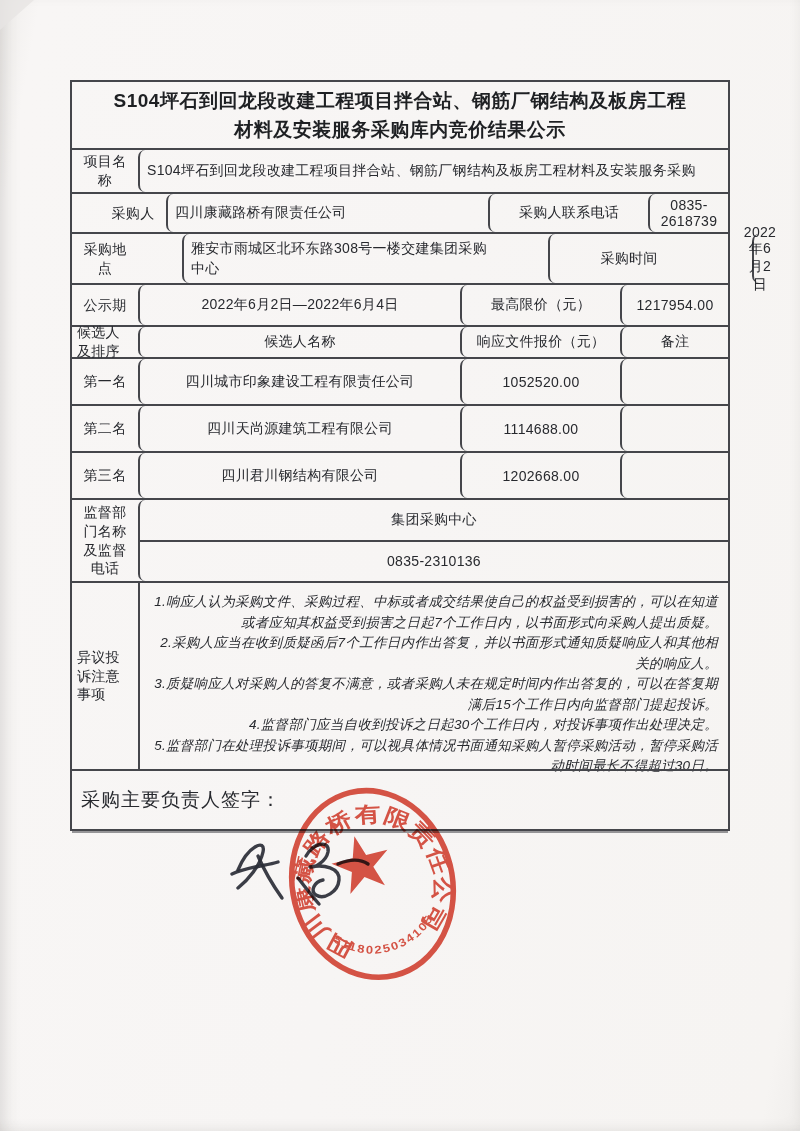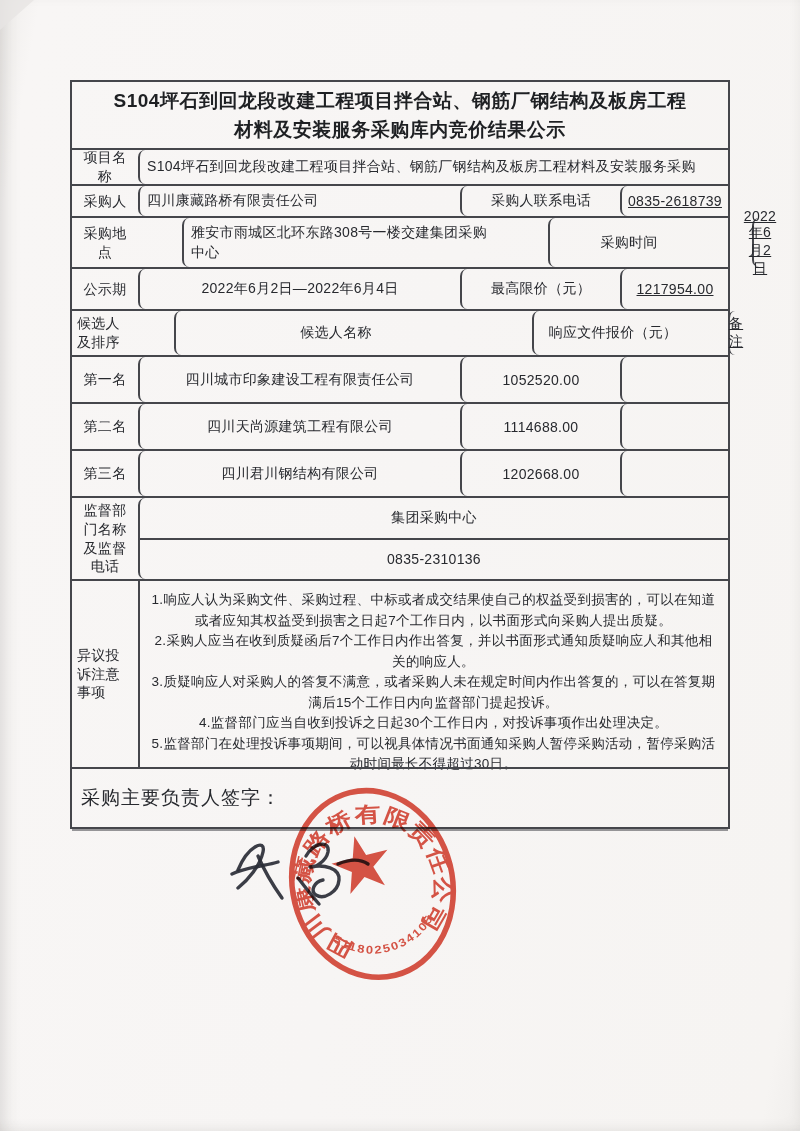--- a/index.html
+++ b/index.html
@@ -39,46 +39,47 @@
   .row{display:flex;align-items:stretch;}
   .row + .row{border-top:2px solid var(--bd);}
   .cell{
     display:flex;align-items:center;justify-content:center;
     text-align:center;padding:3px 6px;min-width:0;
   }
   .cell + .cell, .stack-col{border-left:2px solid var(--bd);border-radius:7px;}
   .c1{width:66px;flex:none;line-height:1.35;}
   .c2{width:322px;flex:none;}
   .c3{width:160px;flex:none;}
-  .c4{flex:1;text-decoration:underline;}
+  .c4{flex:1;}
   .rest{flex:1;}
   .left{justify-content:flex-start;text-align:left;padding-left:7px;line-height:1.4;}
   .tl{justify-content:flex-start;text-align:left;padding-left:5px;}
   .r-title{height:66px;}
   .title-cell{
     width:100%;font-weight:bold;font-size:19px;line-height:1.55;
     padding:0 36px;letter-spacing:.5px;color:#1e2023;
   }
-  .r-project{height:36px;}
-  .r-purchaser{height:32px;}
+  .r-project{height:44px;}
+  .r-purchaser{height:40px;padding-left:28px;}
   .r-location{height:51px;gap:44px;}
   .r-publicity{height:42px;}
-  .r-candheader{height:46px;gap:36px;}
+  .r-candheader{height:32px;}
   .r-cand{height:47px;}
   .r-other{height:46px;}
   .r-supervision{height:83px;}
   .stack-col{flex:1;display:flex;flex-direction:column;}
   .sub{flex:1;display:flex;align-items:center;justify-content:center;}
   .sub + .sub{border-top:2px solid var(--bd);}
   .r-objection{height:188px;}
   .obj-body{
     flex:1;border-left:2px solid var(--bd);
     padding:9px 10px 6px 9px;
-    font-size:13.5px;line-height:1.52;text-align:center;
+    font-size:13.5px;line-height:1.52;text-align:right;
     display:block;
+    font-style:italic;
   }
   .r-signature{height:60px;position:relative;}
   .sig-cell{
     width:100%;justify-content:flex-start;text-align:left;
     font-size:19px;padding-left:9px;letter-spacing:1px;
   }
   
   .signature{
     position:absolute;left:222px;top:826px;width:200px;height:90px;
     z-index:4;

